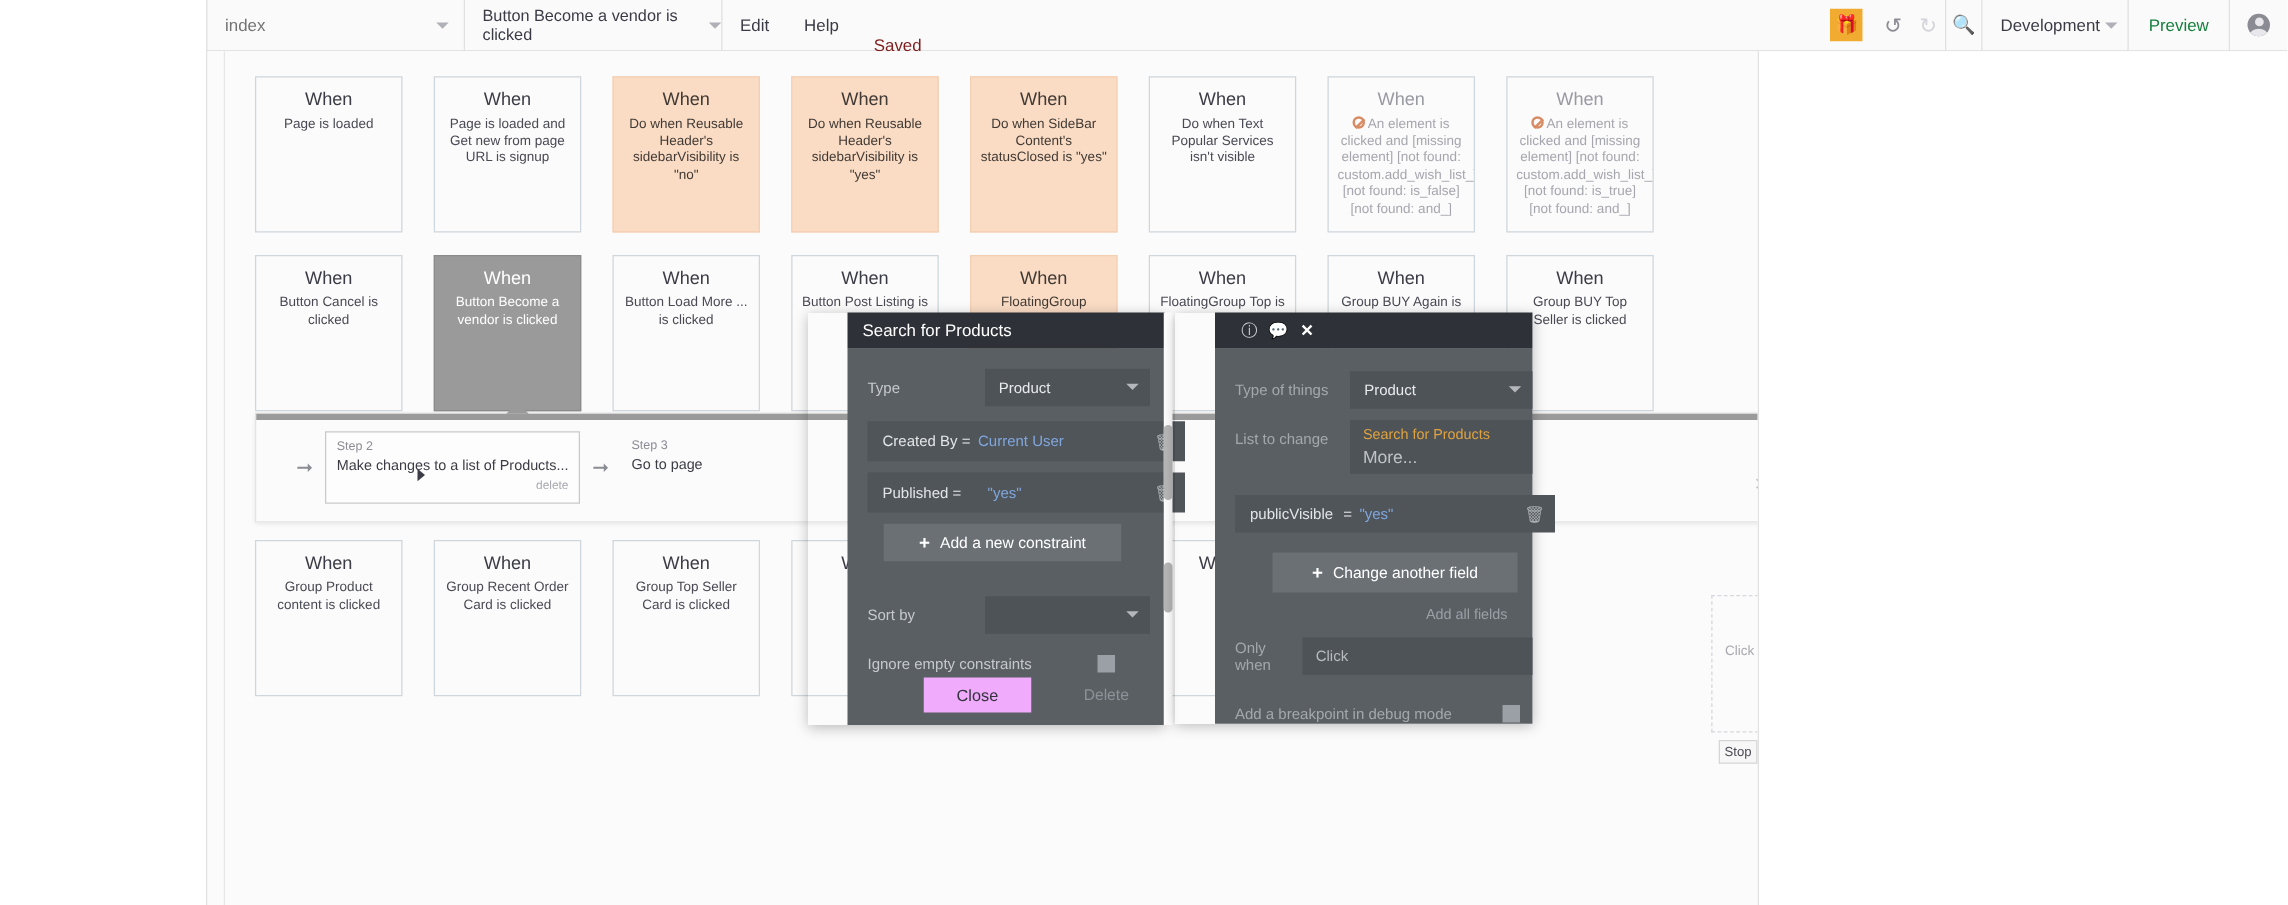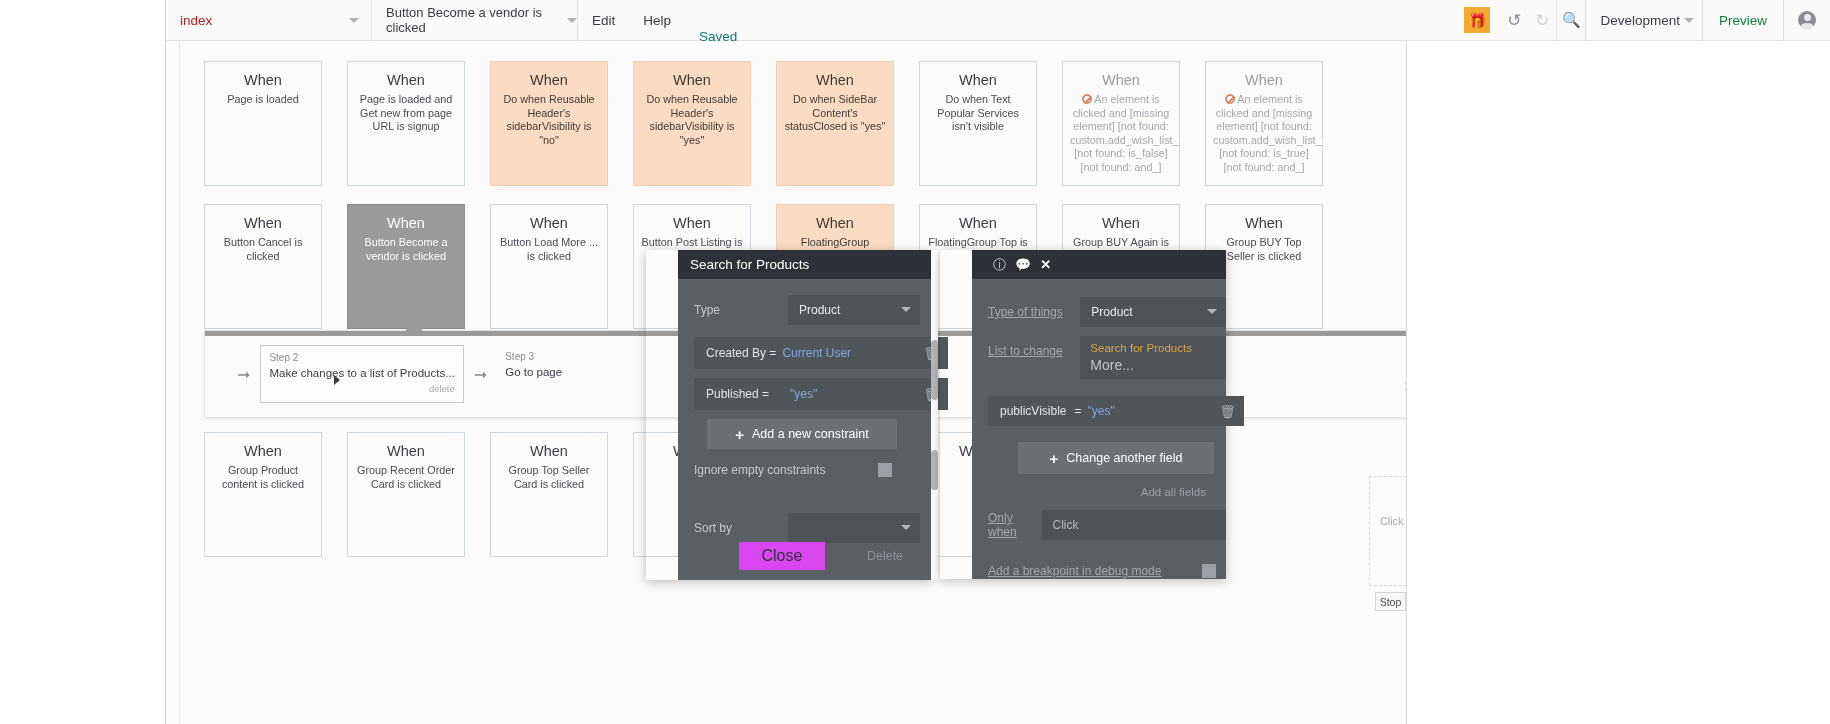--- a/index.html
+++ b/index.html
@@ -15,30 +15,30 @@
   .topbar {
     position: absolute; left: 0; top: 0; width: 1830px; height: 41px;
     background: #fafafa; border-bottom: 1px solid #e3e3e3;
     display: flex; align-items: center;
   }
   .tb-left-gap { width: 165px; height: 41px; background:#ffffff; }
   .tb-sep { width:1px; height:41px; background:#e0e0e0; }
   .tb-page-select {
     width: 205px; height: 41px; display:flex; align-items:center;
     justify-content: space-between; padding: 0 12px 0 14px;
-    font-size: 13.5px; color:#b91c1c;
+    font-size: 13.5px; color:#737373;
   }
   .tb-wf-select {
     width: 205px; height: 41px; display:flex; align-items:center;
     padding-left: 14px; font-size:13px; color:#3b3b46; position:relative;
   }
   .caret { width:0;height:0;border-left:5px solid transparent;border-right:5px solid transparent;
            border-top:5px solid #b0b0b8; margin-left:4px; flex:0 0 auto;}
   .tb-btn { font-size:13.5px; color:#3b3b46; padding: 0 14px; height:41px; line-height:41px; }
-  .tb-btn.muted { color:#0f766e;margin-top:32px; }
+  .tb-btn.muted { color:#7f1d1d;margin-top:32px; }
   .tb-spacer { flex: 1; }
   .gift-box {
     width:26px; height:26px; background:#f0ab30; display:flex;
     align-items:center; justify-content:center; margin-right:10px;
   }
   .gift-glyph { color:#fff; font-size:15px; line-height:1; }
   .icon-btn { width:28px; height:41px; display:flex; align-items:center; justify-content:center; }
   .undo-g { font-size:17px; color:#8d8d96; }
   .redo-g { font-size:17px; color:#d4d4da; }
   .search-g { font-size:15px; color:#6f6f78; }
@@ -110,41 +110,41 @@
     background:#2e3238; color:#fff; height:29px; display:flex; align-items:center;
     padding:0 10px 0 12px; font-size:13.5px;
   }
   .panel-head .ptitle { flex:1; }
   .ph-ico { color:#cfcfd6; font-size:13px; margin-left:9px; }
   .ph-ico.close { color:#ffffff; font-weight:bold; font-size:13px;}
   .panel-body { background:#5a5f64; }
 
   .row { display:flex; align-items:center; height:30px; margin-bottom:9px; }
   .row-label { font-size:12px; color:#c6c9cc; width:110px; padding-left:16px; }
-  .row-label.dim { color:#a3a8ac;text-decoration:underline; }
+  .row-label.dim { color:#a3a8ac; }
   .field {
     background:#4e5358; height:30px; display:flex; align-items:center;
     padding:0 8px 0 11px; font-size:12px; color:#e8eaec; position:relative;
   }
   .field .dcaret { position:absolute; right:9px; top:12px; width:0;height:0;
      border-left:5px solid transparent;border-right:5px solid transparent;border-top:5px solid #b4b8bc;}
   .constraint {
     background:#50555a; height:32px; display:flex; align-items:center;
     padding:0 10px 0 12px; font-size:12px; color:#e3e6e8; position:relative;
   }
   .constraint .blue { color:#7fa6dd; margin-left:6px; }
   .constraint .trash { position:absolute; right:8px; color:#a9aeb3; font-size:13px; }
   .addbtn {
     background:#6b7075; color:#fff; height:30px; display:flex; align-items:center;
     justify-content:center; font-size:12.5px; gap:8px;
   }
   .plus { font-size:15px; font-weight:bold; }
   .closebtn {
-    background:#d946ef; color:#33333c; height:28px; width:86px;
-    display:flex; align-items:center; justify-content:center; font-size:16px;
+    background:#f0abfc; color:#33333c; height:28px; width:86px;
+    display:flex; align-items:center; justify-content:center; font-size:13px;
   }
   .delbtn { color:#8d9298; font-size:12.5px; }
   .checkbox { width:14px; height:14px; background:#9aa0a5; }
 
   
   .pscroll { position:absolute; width:7px; background:#ffffff; }
   .pthumb { position:absolute; width:7px; background:#b7b7b7; border-radius:4px; }
 
   
   .stop-btn {
@@ -362,33 +362,33 @@
         <span>Published =</span>
         <span class="blue">"yes"</span>
         <span class="trash">🗑</span>
       </div>
 
       <div class="addbtn" style="margin:9px 16px 0 29px; width:190px;">
         <span class="plus">+</span>
         <span>Add a new constraint</span>
       </div>
 
-      <div class="row" style="margin-top:6px;">
-        <div class="row-label" style="width:200px;">Ignore empty constraints</div>
-        <div class="checkbox"></div>
-      </div>
-
       <div class="row" style="margin-top:28px;">
         <div class="row-label">Sort by</div>
         <div class="field" style="width:132px;">
           <span></span>
           <span class="dcaret"></span>
         </div>
       </div>
 
+      <div class="row" style="margin-top:6px;">
+        <div class="row-label" style="width:200px;">Ignore empty constraints</div>
+        <div class="checkbox"></div>
+      </div>
+
       <div style="position:absolute; left:0; bottom:10px; width:286px; display:flex; align-items:center; justify-content:center; gap:42px;">
         <div class="closebtn">Close</div>
         <div class="delbtn">Delete</div>
       </div>
 
       <div class="pscroll" style="right:-6px; top:-29px; height:330px;">
         <div class="pthumb" style="top:90px; height:60px;"></div>
         <div class="pthumb" style="top:200px; height:40px;"></div>
       </div>
     </div>

